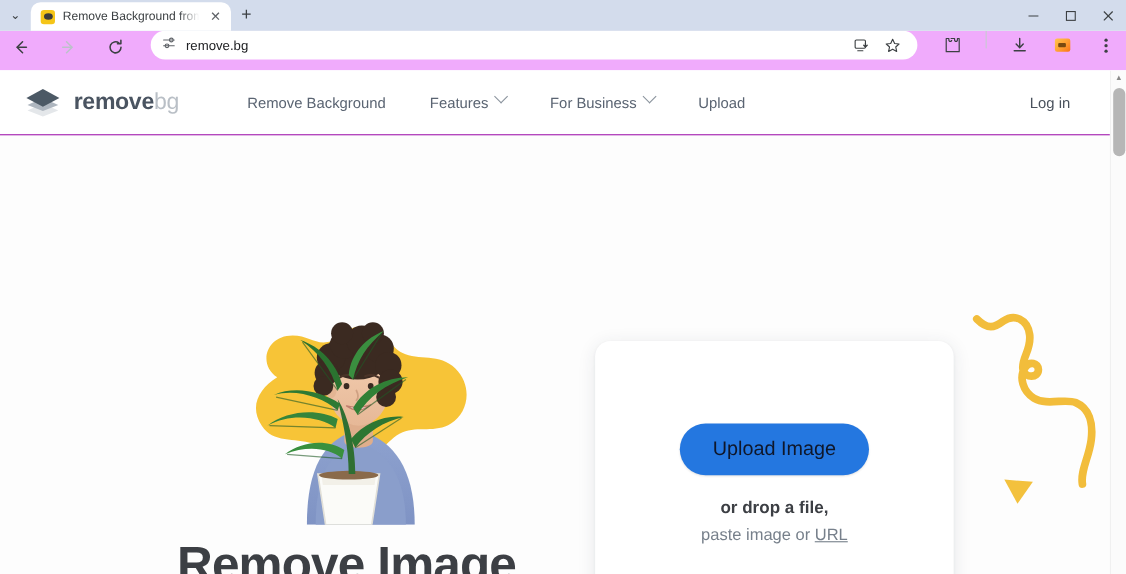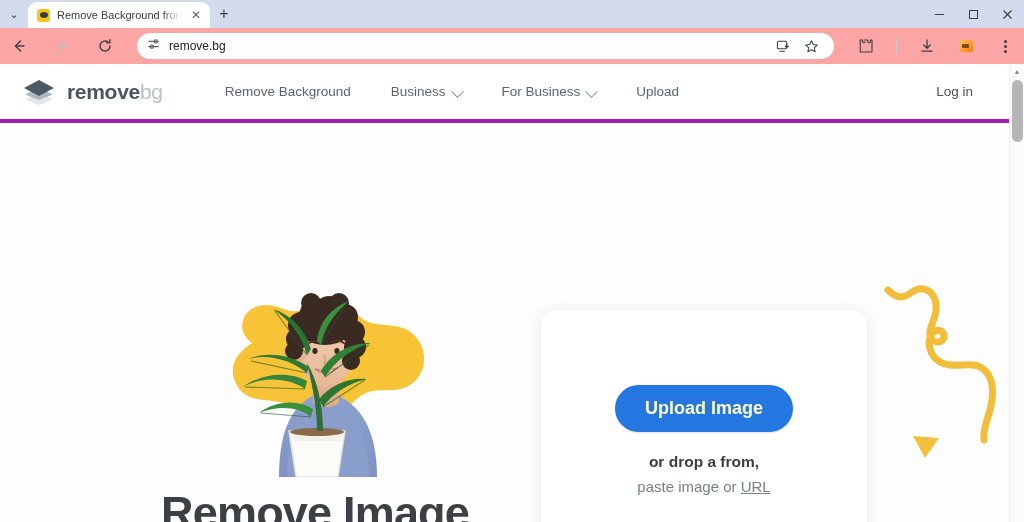--- a/index.html
+++ b/index.html
@@ -73,22 +73,22 @@
   }
   .win-btn {
     width: 34px; height: 28px;
     display: flex; align-items: center; justify-content: center;
     color: #3c4043;
   }
 
   
   .toolbar {
     height: 36px; flex: 0 0 36px;
-    background: #fca5a5;
-    display: flex; align-items: center;
+    background: #f0abfc;
+    display: flex; 
     padding: 0 6px 0 4px;
     gap: 13px;
   }
   .navbtn {
     width: 30px; height: 30px;
     display: flex; align-items: center; justify-content: center;
     border-radius: 50%;
   }
   .omnibox {
     flex: 1 1 auto;
@@ -133,34 +133,34 @@
     flex: 1 1 auto;
     position: relative;
     background: #fdfdfd;
     overflow: hidden;
   }
 
   
   .site-header {
     height: 59px;
     background: #ffffff;
-    border-bottom: 4px solid #a21caf;
+    border-bottom: 1px solid #a21caf;
     display: flex; align-items: center;
     padding: 0 22px;
     position: relative; z-index: 5;
   }
   .brand { display: flex; align-items: center; gap: 11px; margin-right: 42px; }
   .logo-mark { width: 34px; height: 28px; position: relative; flex: 0 0 34px; }
   .brand-text { font-size: 21px; font-weight: bold; letter-spacing: -0.3px; }
   .brand-text .rm { color: #4a5461; }
   .brand-text .bg { color: #b9bfc6; font-weight: normal; }
 
   .nav { display: flex; align-items: center; gap: 0; }
   .nav-item {
-    display: flex; align-items: flex-end; gap: 7px;
+    display: flex; align-items: flex-start; gap: 7px;
     font-size: 13.5px; color: #5a6472;
     padding: 0 20px;
     white-space: nowrap;
   }
   .caret {
     width: 9px; height: 9px;
     border-right: 1.6px solid #8b949e;
     border-bottom: 1.6px solid #8b949e;
     transform: rotate(45deg) translate(-2px,-2px);
   }
@@ -206,23 +206,23 @@
     position: absolute; left: 541px; top: 187px;
     width: 326px; height: 259px;
     background: #ffffff;
     border-radius: 14px;
     box-shadow: 0 3px 16px rgba(40,50,70,0.10), 0 1px 3px rgba(40,50,70,0.06);
     display: flex; flex-direction: column;
     align-items: center; justify-content: center;
     z-index: 3;
   }
   .upload-btn {
-    background: #2477e0; color: #fef9c3;
+    background: #2477e0; color: #0f172a;
     border: none; border-radius: 24px;
-    font-size: 18px; font-weight: bold;
+    font-size: 18px; font-weight: normal;
     padding: 13px 30px;
     font-family: "Liberation Sans", sans-serif;
     box-shadow: 0 1px 2px rgba(0,0,0,0.12);
   }
   .drop-line { margin-top: 21px; font-size: 15.5px; font-weight: bold; color: #3c3f44; }
   .paste-line { margin-top: 7px; font-size: 15px; color: #77808b; }
   .paste-line u { text-decoration: underline; }
 
   
   .squiggle { position: absolute; left: 880px; top: 155px; width: 135px; height: 175px; z-index: 1; }
@@ -368,21 +368,21 @@
             </svg>
           </span>
           <span class="brand-text"><span class="rm">remove</span><span class="bg">bg</span></span>
         </div>
 
         <nav class="nav">
           <div class="nav-item">
             <span>Remove Background</span>
           </div>
           <div class="nav-item">
-            <span>Business</span>
+            <span>Features</span>
             <span class="caret"></span>
           </div>
           <div class="nav-item">
             <span>For Business</span>
             <span class="caret"></span>
           </div>
           <div class="nav-item">
             <span>Upload</span>
           </div>
         </nav>
@@ -484,21 +484,21 @@
 
           <h1 class="headline">
             <span>Remove Image</span><br>
             
           </h1>
 
         </div>
 
         <div class="upload-card">
           <button class="upload-btn">Upload Image</button>
-          <div class="drop-line">or drop a from,</div>
+          <div class="drop-line">or drop a file,</div>
           <div class="paste-line">
             <span>paste image or </span><u>URL</u>
           </div>
         </div>
 
         <span class="squiggle">
           <svg width="135" height="175" viewBox="0 0 135 175">
             <path d="M8 12 C18 22 24 20 32 14 C42 7 54 12 56 26 C58 40 48 48 50 58 C52 66 64 66 64 58 C64 52 56 50 52 56 C46 65 50 78 60 84 C72 91 88 84 98 88 C110 93 114 106 112 122 C110 138 102 150 104 162" fill="none" stroke="#f2bd3b" stroke-width="7" stroke-linecap="round" stroke-linejoin="round"></path>
           </svg>
         </span>

